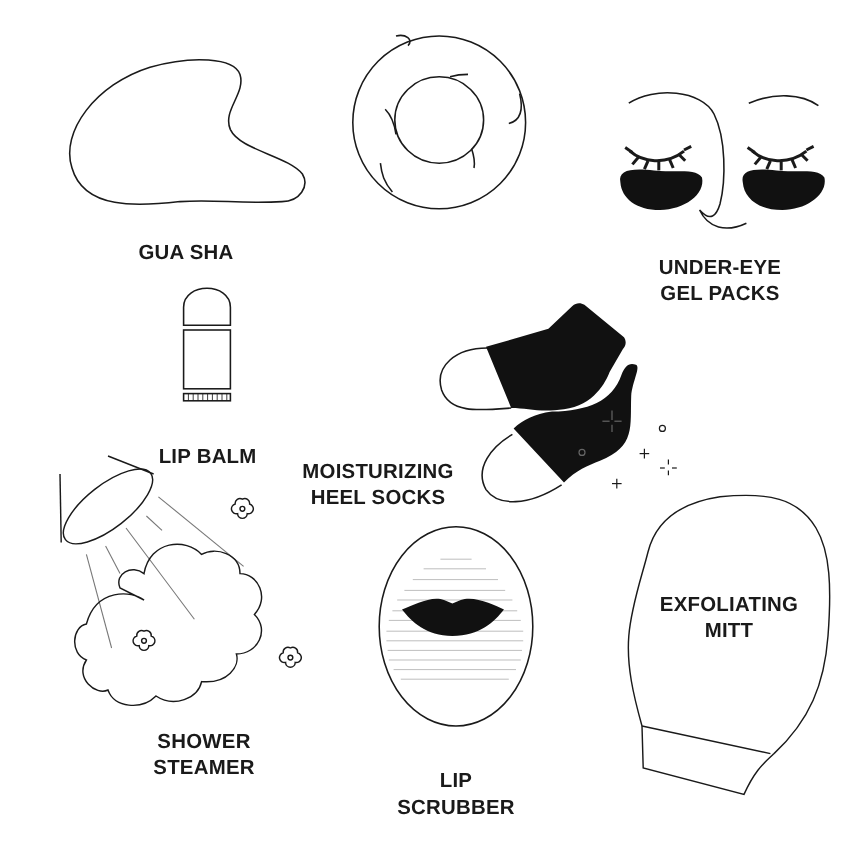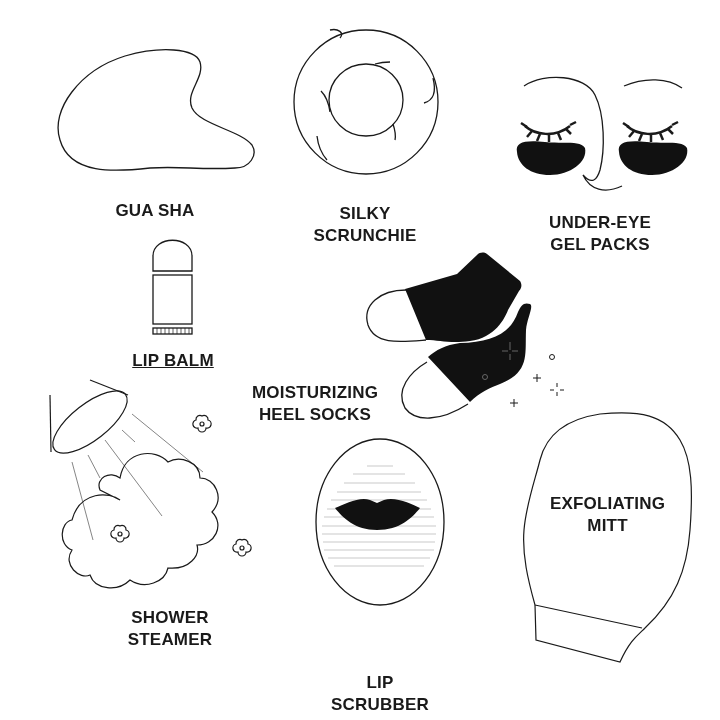--- a/index.html
+++ b/index.html
@@ -145,40 +145,36 @@
   <g fill="none" stroke="#1a1a1a" stroke-width="1.2">
     <path d="M535,605 C528,580 522,555 524,530 C526,505 535,480 540,460 C545,440 560,420 600,414 C640,410 665,415 680,440 C692,460 693,490 690,530 C687,570 675,600 645,628"></path>
     <line x1="535" y1="605" x2="642" y2="628"></line>
     <path d="M535,605 L536,640 L620,662 C630,640 638,635 645,628"></path>
   </g>
 </svg>
 
 <div class="label" style="left:90px; top:200px; width:130px;">
   <span>GUA SHA</span>
 </div>
-<div class="label" style="left:300px; top:203px; width:130px;">
-  <span>SILKY</span>
-  <span>SCRUNCHIE</span>
-</div>
 <div class="label" style="left:530px; top:212px; width:140px;text-align:center;">
   <span>UNDER-EYE</span>
   <span>GEL PACKS</span>
 </div>
-<div class="label" style="left:118px; top:350px; width:110px;text-decoration:underline;">
+<div class="label" style="left:118px; top:370px; width:110px;">
   <span>LIP BALM</span>
 </div>
 <div class="label" style="left:240px; top:382px; width:150px;">
   <span>MOISTURIZING</span>
   <span>HEEL SOCKS</span>
 </div>
 <div class="label" style="left:110px; top:607px; width:120px;">
   <span>SHOWER</span>
   <span>STEAMER</span>
 </div>
-<div class="label" style="left:320px; top:640px; width:120px;margin-top:32px;">
+<div class="label" style="left:320px; top:640px; width:120px;">
   <span>LIP</span>
   <span>SCRUBBER</span>
 </div>
 <div class="label" style="left:540px; top:493px; width:135px;text-align:center;">
   <span>EXFOLIATING</span>
   <span>MITT</span>
 </div>
 </div>
 
 </body></html>

